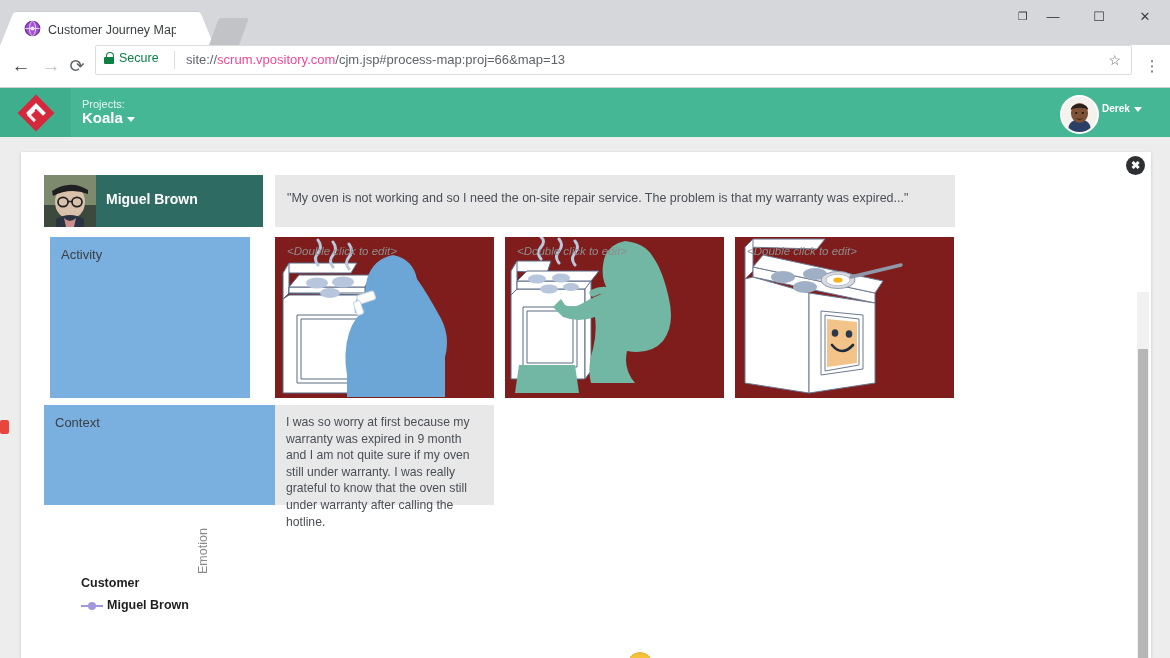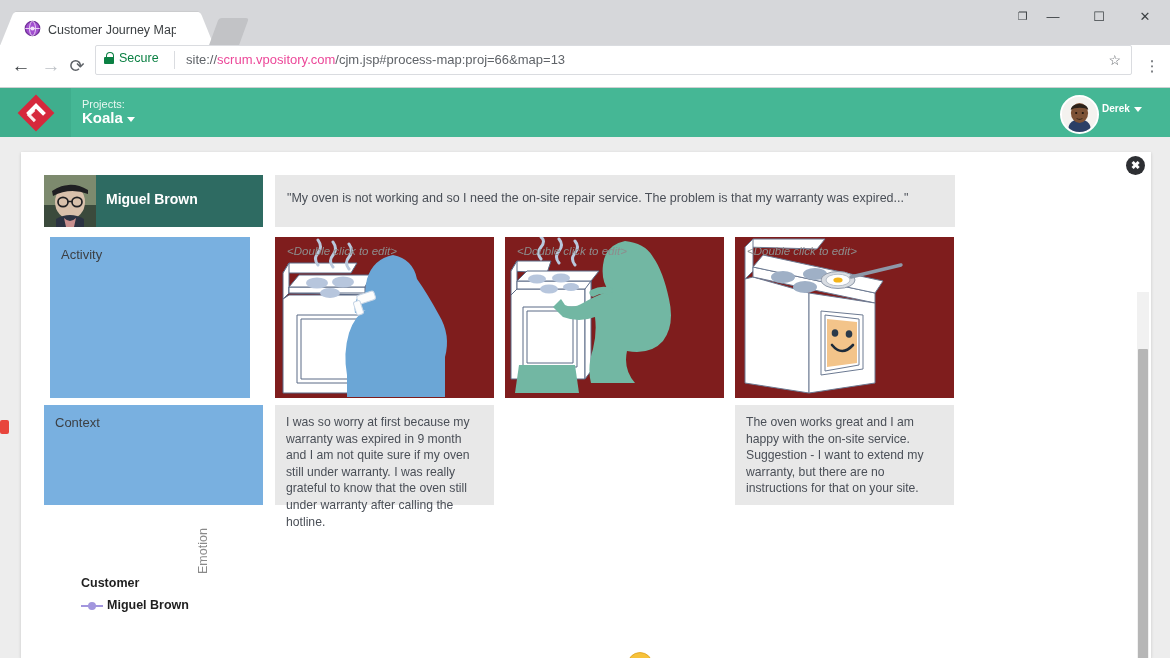--- a/index.html
+++ b/index.html
@@ -83,21 +83,21 @@
   
   .map{position:absolute;left:0;top:0;width:1130px;height:506px;}
   .persona-cell{position:absolute;left:23px;top:23px;width:219px;height:52px;background:#2e6b62;}
   .persona-photo{position:absolute;left:0;top:0;width:52px;height:52px;overflow:hidden;background:#6d6257;}
   .persona-name{position:absolute;left:62px;top:16px;font-size:14px;color:#fff;font-weight:bold;}
   .quote-cell{position:absolute;left:254px;top:23px;width:680px;height:52px;background:#e8e8e8;}
   .quote-text{position:absolute;left:12px;top:15px;right:12px;font-size:12.5px;color:#4a4f57;line-height:17px;}
 
   .row-label{position:absolute;background:#79b0e0;color:#3c3f43;font-size:13px;}
   .activity-label{left:23px;top:85px;width:200px;height:161px;margin-left:6px;}
-  .context-label{left:23px;top:253px;width:219px;height:100px;}
+  .context-label{left:23px;top:253px;width:219px;height:100px;padding-left:12px;}
   .row-label span{position:absolute;left:11px;top:10px;}
 
   .act-cell{position:absolute;top:85px;width:219px;height:161px;background:#7f1d1d;}
   .act1{left:254px;}
   .act2{left:484px;}
   .act3{left:714px;}
   .dbl-hint{position:absolute;left:12px;top:8px;font-size:11.5px;color:#8d8d8d;font-style:italic;z-index:5;}
   .act-art{position:absolute;left:0;top:0;width:219px;height:161px;}
 
   .ctx-cell{position:absolute;top:253px;width:219px;height:100px;background:#e8e8e8;}
@@ -307,23 +307,20 @@
             <ellipse cx="100" cy="96" rx="3.3" ry="3.8" fill="#2b3a4a"></ellipse>
             <ellipse cx="114" cy="97" rx="3.3" ry="3.8" fill="#2b3a4a"></ellipse>
             <path d="M97 108 Q107 120 118 108" stroke="#1d2b3a" stroke-width="2.6" fill="none" stroke-linecap="round"></path>
           </svg>
           <div class="dbl-hint">&lt;Double click to edit&gt;</div>
         </div>
 
         <div class="ctx-cell ctx1">
           <div class="ctx-text">I was so worry at first because my warranty was expired in 9 month and I am not quite sure if my oven still under warranty. I was really grateful to know that the oven still under warranty after calling the hotline.</div>
         </div>
-        <div class="ctx-cell ctx3">
-          <div class="ctx-text">The oven works great and I am happy with the on-site service. Suggestion - I want to extend my warranty, but there are no instructions for that on your site.</div>
-        </div>
 
         <div class="chart">
           <div class="legend-title">Customer</div>
           <div class="legend-item">
             <span class="legend-swatch">
                 <span class="ln"></span>
                 <span class="dot"></span>
               </span>
             <span>Miguel Brown</span>
           </div>

